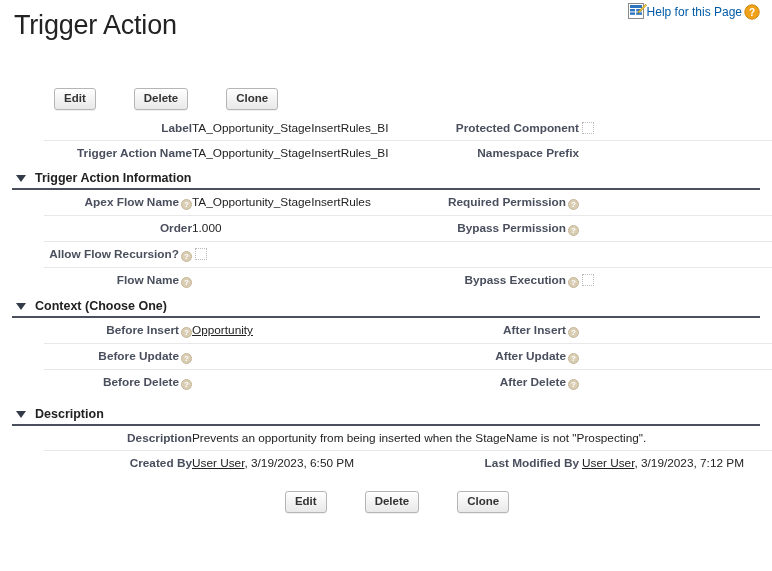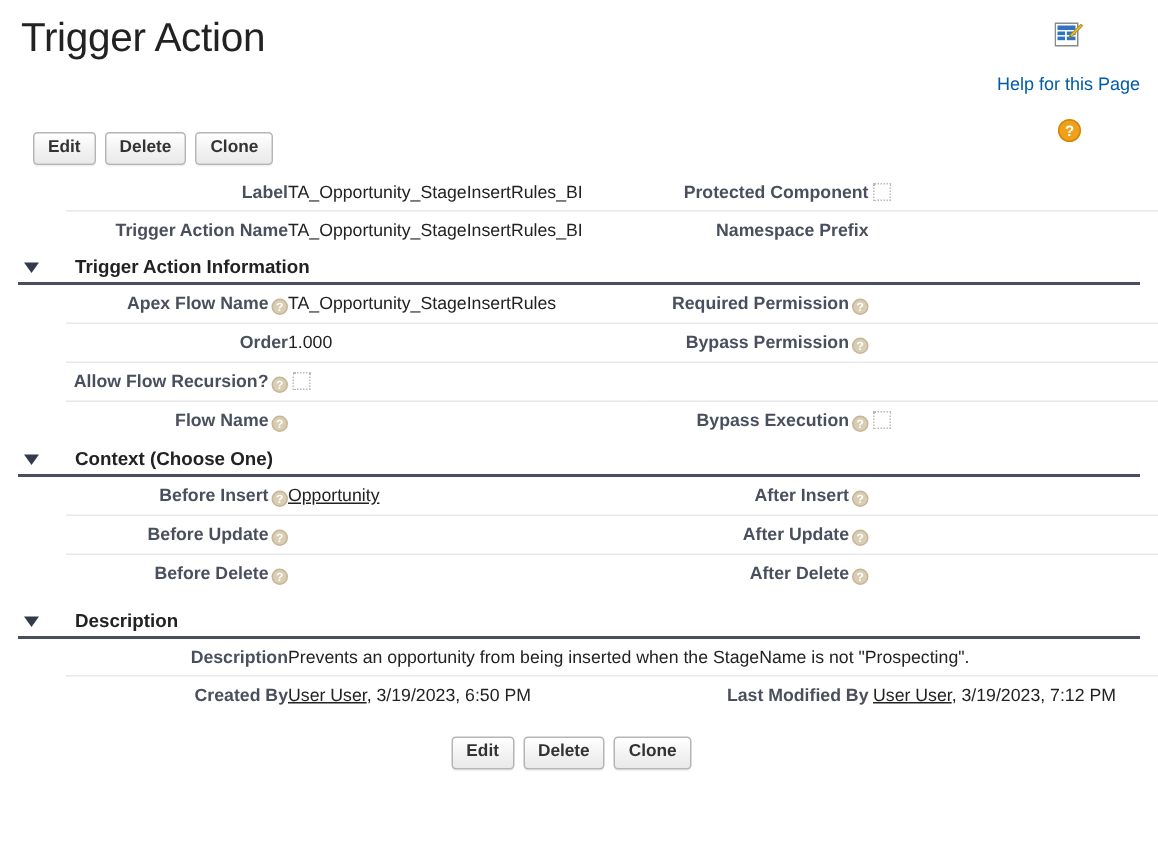--- a/index.html
+++ b/index.html
@@ -30,26 +30,25 @@
     font-weight: normal;
     color: #222222;
     letter-spacing: -0.2px;
     line-height: 34px;
     margin: 0;
     padding-left: 2px;
   }
   .help-link-wrap {
     position: absolute;
     right: 12px;
-    top: 14px;
+    top: 2px;
     display: flex;
     align-items: center;
-    gap: 16px;
+    gap: 0;
     white-space: nowrap;
-    flex-direction: column;
   }
   .help-doc-icon {
     width: 19px;
     height: 19px;
     position: relative;
     display: inline-block;
     flex: 0 0 auto;
   }
   .help-link-text {
     color: #015ba7;
@@ -87,36 +86,37 @@
     font-size: 11.5px;
     font-weight: bold;
     color: #333333;
     background: linear-gradient(to bottom, #ffffff 0%, #f2f2f2 55%, #e9e9e9 100%);
     border: 1px solid #b5b5b5;
     border-radius: 3px;
     padding: 3px 9px 4px 9px;
     cursor: pointer;
     line-height: 13px;
     box-shadow: 0 1px 0 rgba(0,0,0,0.06);
+    margin-left: 32px;
   }
 
   .btn-row-bottom {
     display: flex;
     gap: 6px;
     justify-content: center;
     margin-top: 16px;
     padding-right: 10px;
   }
 
   
   .section { margin-top: 4px; }
   .section-header {
     display: flex;
     align-items: center;
-    gap: 24px;
+    gap: 9px;
     border-bottom: 2px solid #4a4f5e;
     padding: 2px 0 3px 4px;
     margin-bottom: 0;
   }
   .twisty {
     width: 0; height: 0;
     border-left: 5px solid transparent;
     border-right: 5px solid transparent;
     border-top: 7px solid #333a48;
     cursor: pointer;

